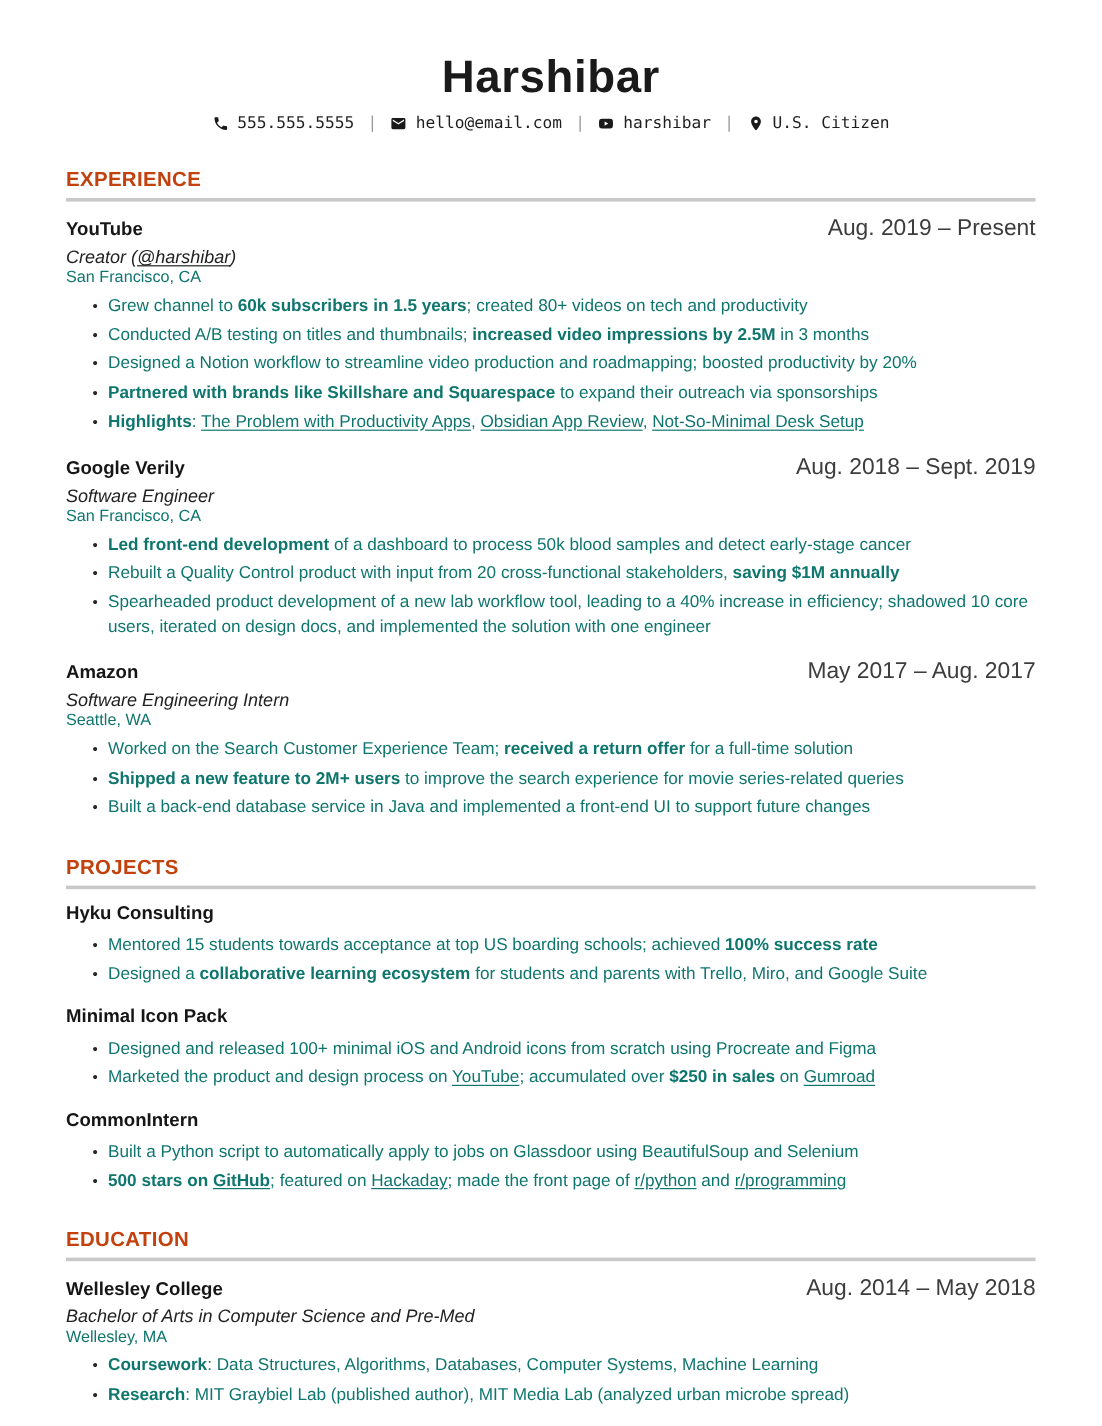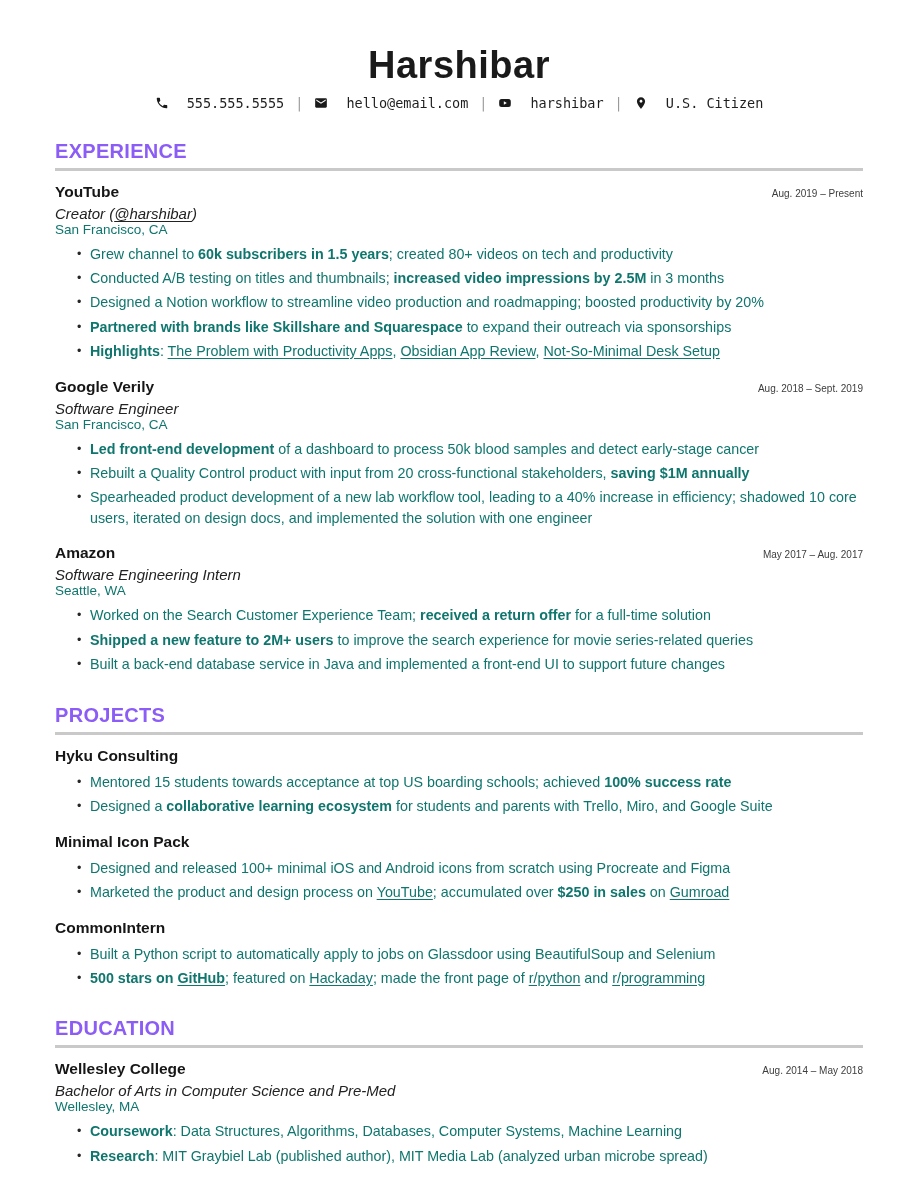--- a/index.html
+++ b/index.html
@@ -14,33 +14,33 @@
   
   .resume-name {
     text-align: center; font-size: 38px; font-weight: bold;
     color: #1a1a1a; letter-spacing: 0.5px; line-height: 1;
   }
   .contact-bar {
     margin-top: 11px; display: flex; justify-content: center; align-items: center;
     gap: 11px; font-family: "DejaVu Sans Mono", "Liberation Mono", monospace;
     font-size: 13.5px; color: #1f1f1f;
   }
-  .contact-item { display: inline-flex; align-items: center; gap: 18px; white-space: nowrap; }
+  .contact-item { display: inline-flex; align-items: center; gap: 7px; white-space: nowrap; }
   .icon { width: 14px; height: 14px; display: inline-block; color: #1a1a1a; }
   .sep { color: #9a9a9a; font-size: 13.5px; }
 
   
   .section { margin-top: 29px; }
-  .section-title { font-size: 20px; font-weight: bold; color: #8b5cf6; letter-spacing: 0.3px; }
+  .section-title { font-size: 17px; font-weight: bold; color: #c2410c; letter-spacing: 0.3px; }
   .section-rule { height: 3px; background: #c9c9c9; margin-top: 5px; margin-bottom: 12px; }
 
   .entry { margin-bottom: 16px; }
   .entry-row { display: flex; justify-content: space-between; align-items: baseline; }
   .entry-org { font-size: 15.5px; font-weight: bold; color: #161616; }
-  .entry-date { font-size: 10px; color: #3d3d3d; }
+  .entry-date { font-size: 19px; color: #3d3d3d; }
   .entry-sub { display: flex; justify-content: space-between; align-items: flex-start; margin-top: 4px; flex-direction: column; }
   .entry-role { font-size: 15px; color: #222222; }
   .entry-location { font-size: 13.5px; color: #0f766e; }
 
   ul.bullets { margin-top: 7px; padding-left: 35px; list-style: none; }
   li.bullet { position: relative; font-size: 14.3px; line-height: 1.45; color: #0f766e; margin: 3.5px 0; }
   li.bullet::before { content: "\2022"; position: absolute; left: -13px; top: 1px; font-size: 12.5px; color: #262626; }
 
   .skill-line { font-size: 15px; line-height: 1.5; color: #262626; margin: 3px 0; }
 

